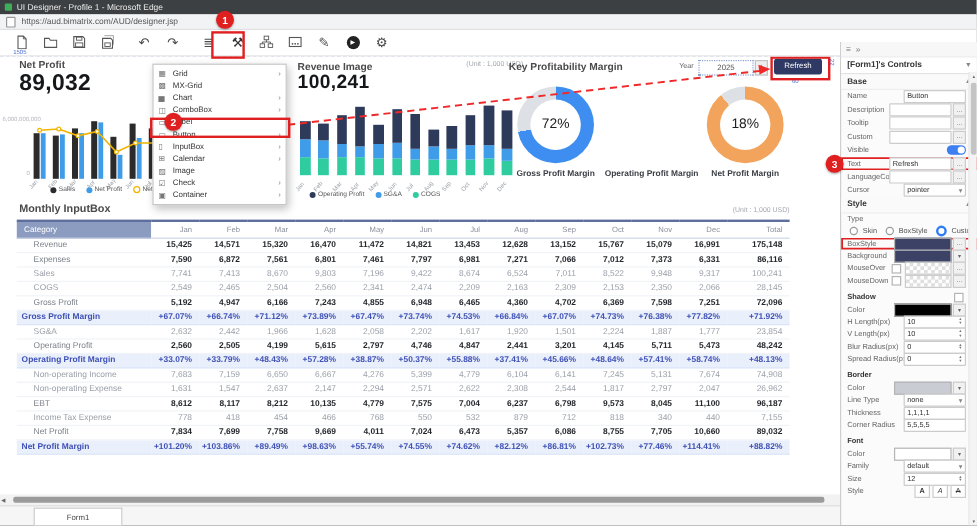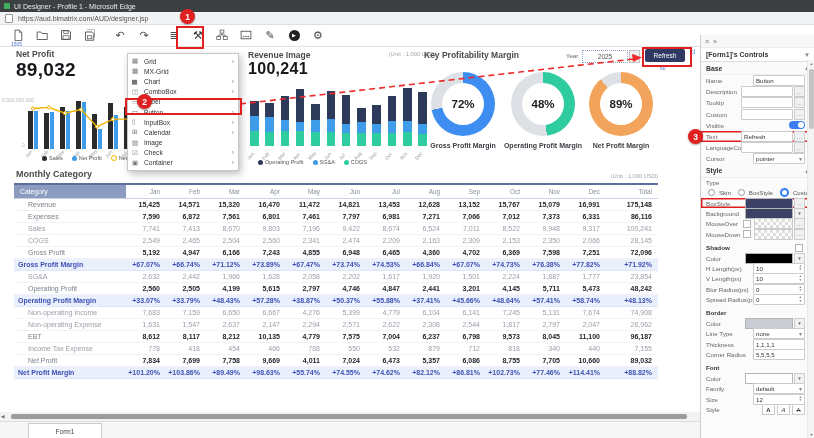--- a/index.html
+++ b/index.html
@@ -19,21 +19,21 @@
   .wtitle{position:absolute;font-size:8.5px;font-weight:bold;color:#4a4a4a;}
   .kpi{position:absolute;font-weight:bold;color:#15171a;letter-spacing:.3px;}
   .unit{position:absolute;font-size:5.8px;color:#a2a6ad;}
   .axlab{position:absolute;font-size:5px;color:#b5b8bd;}
   .xlab{position:absolute;font-size:5px;color:#9aa0a8;transform:rotate(-50deg);transform-origin:left bottom;white-space:nowrap;}
   .legend{position:absolute;display:flex;gap:9px;font-size:5.5px;color:#555;align-items:center;}
   .lgi{display:flex;align-items:center;gap:2px;}
   .dot{width:5px;height:5px;border-radius:50%;}
   .bar{position:absolute;bottom:0;}
   .donut{position:absolute;width:64px;height:64px;border-radius:50%;display:flex;align-items:center;justify-content:center;}
-  .hole{width:42px;height:42px;border-radius:50%;background:#fff;display:flex;align-items:center;justify-content:center;font-size:11.5px;font-weight:bold;color:#222;}
+  .hole{width:42px;height:42px;border-radius:50%;background:#fff;display:flex;align-items:center;justify-content:center;font-size:11.5px;font-weight:normal;color:#222;}
   .dlabel{position:absolute;width:100px;text-align:center;font-size:7px;font-weight:bold;color:#3b3f45;}
   .year-lab{position:absolute;font-size:6px;color:#666;}
   .year-input{position:absolute;width:44px;height:11px;border:1px dotted #8aa0d0;background:#fff;font-size:6.5px;color:#555;display:flex;align-items:center;justify-content:center;}
   .spin{position:absolute;width:9px;height:11px;border:1px solid #c2c2c2;background:#eee;display:flex;flex-direction:column;align-items:center;justify-content:center;font-size:3.5px;color:#777;line-height:4px;}
   .refresh{position:absolute;width:40px;height:13px;background:#2f3a64;color:#fff;font-size:6.5px;border-radius:2px;display:flex;align-items:center;justify-content:center;}
   
   .menu{position:absolute;left:127px;top:6px;width:110px;background:#fff;border:1px solid #c6c6c6;box-shadow:2px 3px 7px rgba(0,0,0,.25);padding:2px 0;z-index:30;}
   .mitem{height:10.2px;display:flex;align-items:center;font-size:6.6px;color:#333;padding:0 4px;}
   .mic{width:12px;font-size:6.5px;color:#777;}
   .mlabel{flex:1;}
@@ -306,21 +306,21 @@
     <div class="wtitle" style="left:424px;top:3px;">Key Profitability Margin</div>
     <div class="year-lab" style="left:566px;top:6px;">Year</div>
     <div class="year-input" style="left:582px;top:3px;">2025</div>
     <div class="spin" style="left:629px;top:3px;">
         <span>▲</span>
         <span>▼</span>
       </div>
     <div class="refresh" style="left:645px;top:2px;">Refresh</div>
     <div id="donuts"></div>
 
-    <div class="wtitle" style="left:16px;top:122px;font-size:9px;">Monthly Category</div>
+    <div class="wtitle" style="left:16px;top:122px;font-size:9px;">Monthly InputBox</div>
     <div class="unit" style="left:560px;top:126px;width:98px;text-align:right;">(Unit : 1,000 USD)</div>
     <table class="mtable" id="mtable">
         <colgroup>
           <col style="width: 112px;">
           <col style="width: 40px;">
           <col style="width: 40px;">
           <col style="width: 40px;">
           <col style="width: 40px;">
           <col style="width: 40px;">
           <col style="width: 40px;">
@@ -656,26 +656,23 @@
 
     <div class="redbox" style="left:125px;top:51px;width:113px;height:13px;"></div>
     <div class="redbox" style="left:642px;top:0px;width:46px;height:16px;"></div>
 
     <div class="bluedim" style="left:690px;top:2px;writing-mode:vertical-rl;">22</div>
     <div class="bluedim" style="left:660px;top:18px;">60</div>
   <div class="donut" style="left: 431px; top: 25px; background: conic-gradient(rgb(61, 142, 240) 0deg, rgb(61, 142, 240) 72%, rgb(221, 225, 230) 72%, rgb(221, 225, 230) 100%);">
         <div class="hole">72%</div>
       </div>
       <div class="dlabel" style="left: 413px; top: 95px;">Gross Profit Margin</div>
-      <div class="donut" style="left: 511px; top: 25px; background: conic-gradient(rgb(46, 204, 158) 0deg, rgb(46, 204, 158) 48%, rgb(221, 225, 230) 48%, rgb(221, 225, 230) 100%);">
-        <div class="hole">48%</div>
-      </div>
       <div class="dlabel" style="left: 493px; top: 95px;">Operating Profit Margin</div>
       <div class="donut" style="left: 589px; top: 25px; background: conic-gradient(rgb(242, 164, 92) 0deg, rgb(242, 164, 92) 89%, rgb(221, 225, 230) 89%, rgb(221, 225, 230) 100%);">
-        <div class="hole">89%</div>
+        <div class="hole">18%</div>
       </div>
       <div class="dlabel" style="left: 571px; top: 95px;">Net Profit Margin</div>
     </div>
 
   <div class="bluedim" style="left:11px;top:41px;">1505</div>
   <div class="redbox" style="left:176px;top:26px;width:24px;height:19px;"></div>
   <div class="badge" style="left:180px;top:9px;">1</div>
   <div class="badge" style="left:137px;top:94px;">2</div>
   <div class="badge" style="left:688px;top:129px;">3</div>
 

